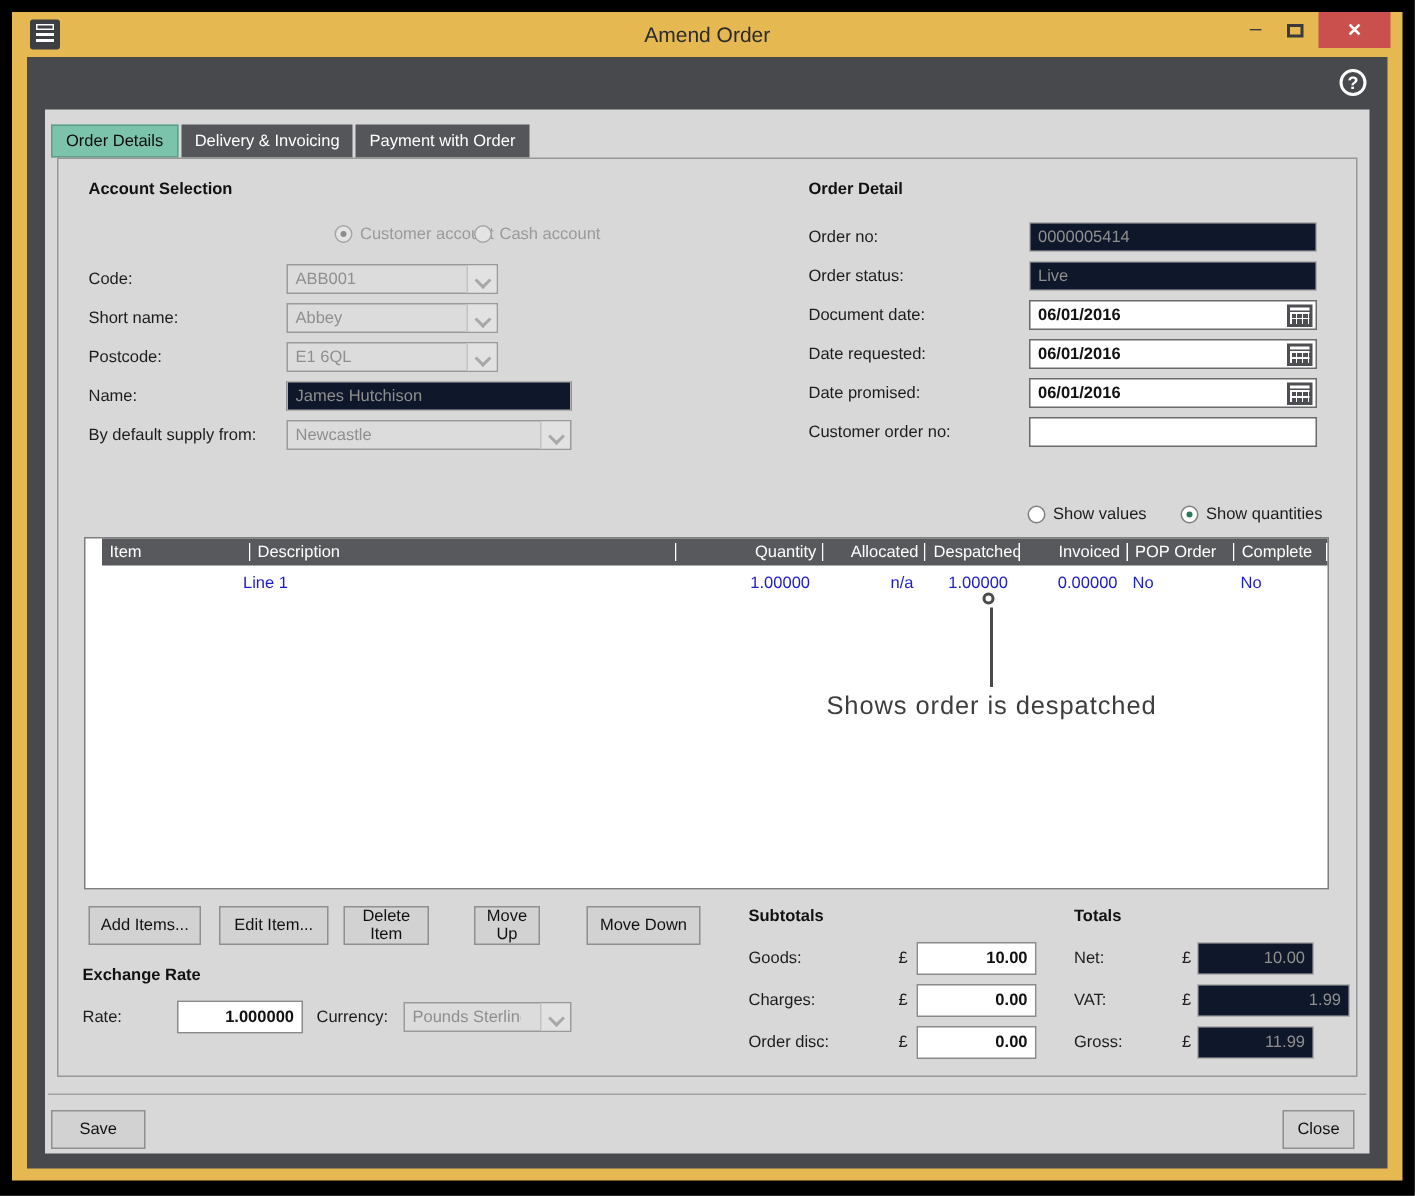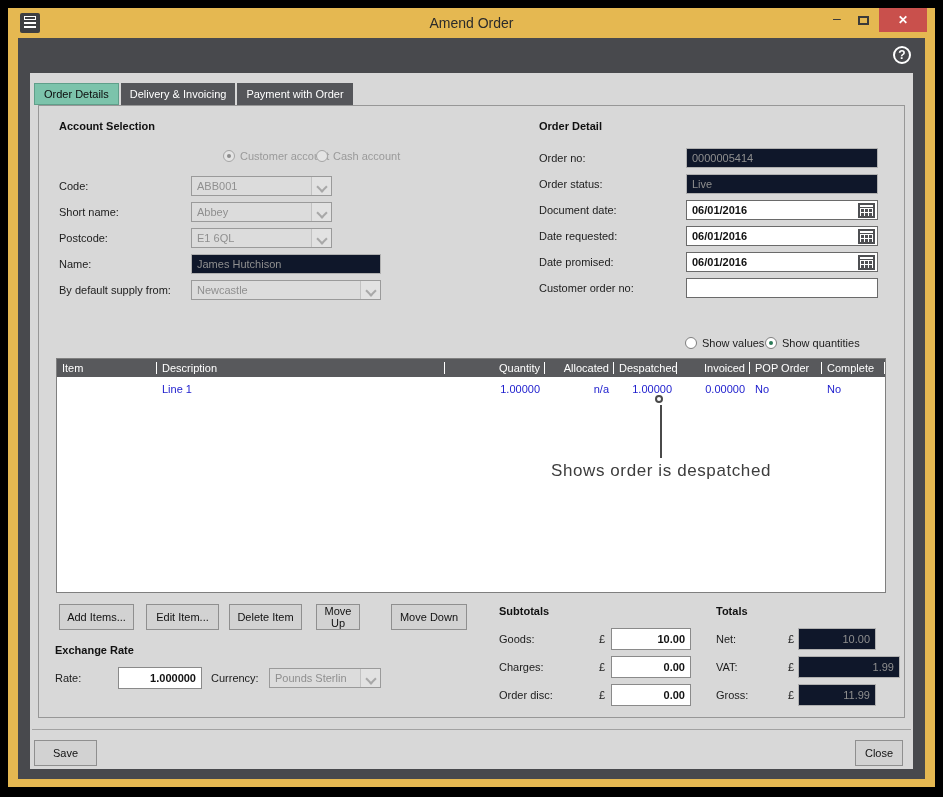--- a/index.html
+++ b/index.html
@@ -45,21 +45,21 @@
   input.tfield{position:absolute;height:20px;border:1px solid #6a6a6a;background:#fff;color:#111;font-size:11px;padding:0 5px;outline:none;}
   input.datefield{font-weight:bold;padding-right:22px;}
   input.numfield{text-align:right;font-weight:bold;border:1px solid #8a8a8a;}
   .cal-icon{position:absolute;width:17px;height:15px;background:#4e4f52;}
   .cal-icon::before{content:"";position:absolute;left:2px;right:2px;top:2px;height:2px;background:#fff;}
   .cal-icon::after{content:"";position:absolute;left:2px;right:2px;top:5px;bottom:2px;
      background:repeating-linear-gradient(to right,#fff 0 1px,transparent 1px 4px),
                 repeating-linear-gradient(to bottom,#fff 0 1px,transparent 1px 4px);}
   
   .grid{position:absolute;left:17px;top:252px;width:830px;height:235px;background:#fff;border:1px solid #7f7f7f;}
-  .g-head{display:flex;height:18px;background:#58595c;}
+  .g-head{display:flex;height:18px;background:#58595c;margin-left:11px;}
   .g-hcell{font-size:11px;color:#fff;line-height:18px;padding:0 5px;position:relative;overflow:hidden;white-space:nowrap;}
   .g-hcell::after{content:"";position:absolute;right:0;top:3px;width:1px;height:12px;background:#fff;}
   .g-row{display:flex;height:20px;margin-top:3px;}
   .g-cell{font-size:11px;color:#1c1ccd;line-height:18px;padding:0 5px;overflow:hidden;white-space:nowrap;}
   .c1{width:100px;} .c2{width:288px;} .c3{width:100px;text-align:right;} .c4{width:69px;text-align:right;}
   .c5{width:63px;text-align:right;} .c6{width:73px;text-align:right;} .c7{width:72px;} .c8{width:63px;}
   .callout-dot{position:absolute;left:598px;top:36px;width:8px;height:8px;border:2px solid #4a4a4a;border-radius:50%;background:#fff;}
   .callout-line{position:absolute;left:603px;top:46px;width:2px;height:53px;background:#4a4a4a;}
   .callout-text{position:absolute;left:444px;top:102px;width:320px;text-align:center;font-size:17px;color:#3d3d3d;letter-spacing:0.6px;}
   
@@ -158,21 +158,21 @@
           <input class="tfield datefield" style="left: 647px; top: 146px; width: 192px;" value="06/01/2016">
           <div class="cal-icon" style="left:819px;top:149px;"></div>
 
           <div class="lbl" style="left:500px;top:176px;">Customer order no:</div>
           <input class="tfield" style="left: 647px; top: 172px; width: 192px;" value="">
 
           <div class="radio-item" style="left:646px;top:231px;">
             <span class="radio"></span>
             <span class="cap">Show values</span>
           </div>
-          <div class="radio-item" style="left:726px;top:231px;">
+          <div class="radio-item" style="left:748px;top:231px;">
             <span class="radio checked"></span>
             <span class="cap">Show quantities</span>
           </div>
 
           <div class="grid">
             <div class="g-head">
               <div class="g-hcell c1">Item</div>
               <div class="g-hcell c2">Description</div>
               <div class="g-hcell c3">Quantity</div>
               <div class="g-hcell c4">Allocated</div>
@@ -191,21 +191,21 @@
               <div class="g-cell c7">No</div>
               <div class="g-cell c8">No</div>
             </div>
             <div class="callout-dot"></div>
             <div class="callout-line"></div>
             <div class="callout-text">Shows order is despatched</div>
           </div>
 
           <div class="btn" style="left:20px;top:498px;width:75px;">Add Items...</div>
           <div class="btn" style="left:107px;top:498px;width:73px;">Edit Item...</div>
-          <div class="btn" style="left:190px;top:498px;width:73px;">Delete Item</div>
+          <div class="btn" style="left:190px;top:498px;width:57px;">Delete Item</div>
           <div class="btn" style="left:277px;top:498px;width:44px;">Move Up</div>
           <div class="btn" style="left:352px;top:498px;width:76px;">Move Down</div>
 
           <div class="hdg" style="left:16px;top:538px;">Exchange Rate</div>
           <div class="lbl" style="left:16px;top:566px;">Rate:</div>
           <input class="tfield numfield" style="left: 79px; top: 561px; width: 84px; height: 22px;" value="1.000000">
           <div class="lbl" style="left:172px;top:566px;">Currency:</div>
           <div class="combo" style="left:230px;top:562px;width:112px;">
             <div class="ctext">Pounds Sterling</div>
             <div class="carrow"></div>

